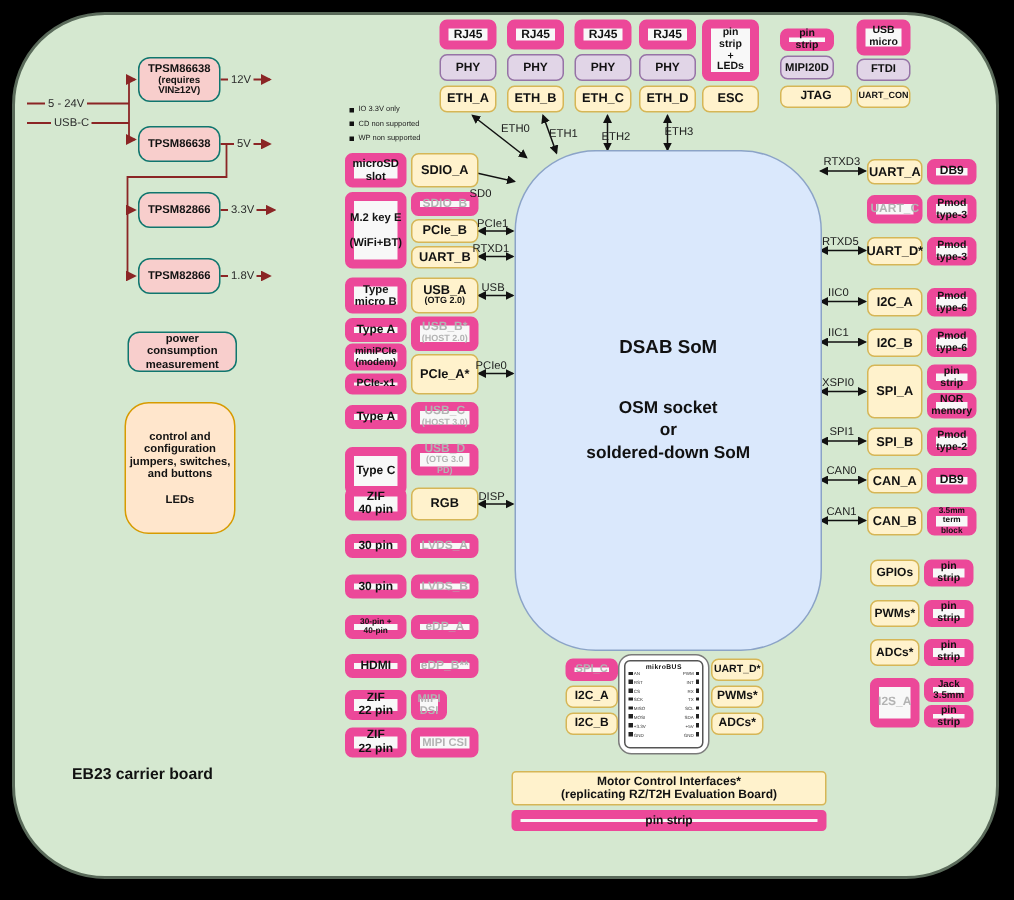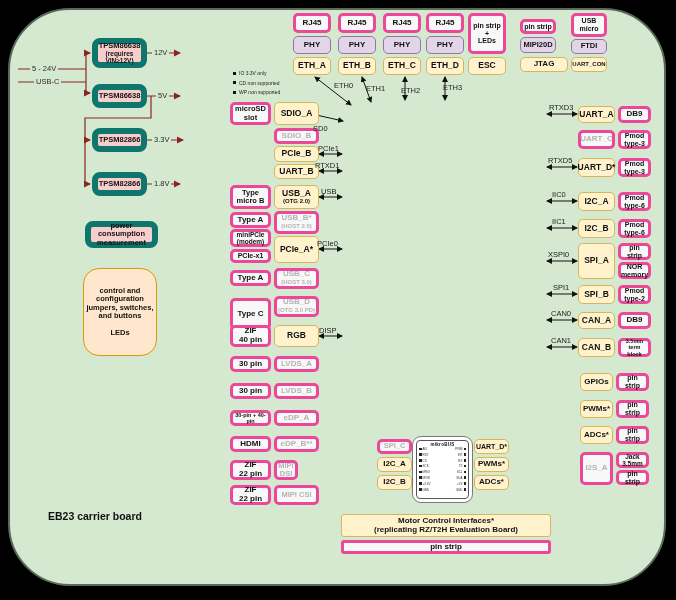--- a/index.html
+++ b/index.html
@@ -4,24 +4,24 @@
 <style>
   html,body{margin:0;padding:0;background:#000;}
   #stage{position:relative;width:676px;height:600px;background:#000;overflow:hidden;
          font-family:"Liberation Sans",sans-serif;}
   #board{position:absolute;left:8px;top:8px;width:658px;height:578px;background:#d5e8d0;
          border:2px solid #5a6a5a;border-radius:62px;box-sizing:border-box;}
   svg.wires{position:absolute;left:0;top:0;width:676px;height:600px;pointer-events:none;}
   .box{position:absolute;display:flex;flex-direction:column;align-items:center;justify-content:center;
        text-align:center;white-space:pre-line;border-radius:5px;font-weight:bold;box-sizing:border-box;
        line-height:1.12;color:#121212;}
-  .w{background:#f8f8f8;border:3px solid #ec4899;font-size:8px;}
+  .w{background:#f8f8f8;border:6px solid #ec4899;font-size:8px;}
   .y{background:#fff2cc;border:1px solid #d6b656;font-size:8.5px;}
   .p{background:#e1d5e7;border:1px solid #9673a6;font-size:8px;}
-  .pk{background:#f8cecc;border:6px solid #0f766e;font-size:7.5px;border-radius:8px;}
+  .pk{background:#f8cecc;border:1px solid #0f766e;font-size:7.5px;border-radius:8px;}
   .or{background:#ffe6cc;border:1px solid #d79b00;font-size:7.5px;border-radius:16px;}
   .dis{color:#b3b3b3;}
   .sub{font-size:6px;line-height:1.2;}
   .f7{font-size:7px;} .f75{font-size:7.5px;} .f65{font-size:6.5px;} .f6{font-size:6px;} .f55{font-size:5.5px;} .f8{font-size:8px;}
   .som{position:absolute;left:343px;top:100px;width:203px;height:332px;background:#dae8fc;
        border:1px solid #8ba3c7;border-radius:54px;display:flex;flex-direction:column;
        align-items:center;justify-content:center;text-align:center;color:#111;}
   .som .t1{font-weight:bold;font-size:12.5px;margin-bottom:27px;}
   .som .t2{font-weight:bold;font-size:11.5px;line-height:1.3;}
   .sig{position:absolute;font-size:7.5px;color:#1c1c1c;line-height:1;}
@@ -88,20 +88,26 @@
       <line x1="147" y1="53" x2="180" y2="53" marker-end="url(#ar)"></line>
       <line x1="147" y1="96" x2="180" y2="96" marker-end="url(#ar)"></line>
       <path d="M151,96 L151,118 L85,118 L85,184"></path>
       <line x1="85" y1="140" x2="90" y2="140" marker-end="url(#ar)"></line>
       <line x1="85" y1="184" x2="90" y2="184" marker-end="url(#ar)"></line>
       <line x1="147" y1="140" x2="183" y2="140" marker-end="url(#ar)"></line>
       <line x1="147" y1="184" x2="180" y2="184" marker-end="url(#ar)"></line>
     </g>
   </svg>
 
+  <div class="som">
+    <div class="t1">DSAB SoM</div>
+    <div class="t2">OSM socket</div>
+    <div class="t2">or</div>
+    <div class="t2">soldered-down SoM</div>
+  </div>
 
   <div class="box pk" style="left:92px;top:38px;width:55px;height:30px;">
     <span>TPSM86638</span>
     <span class="f65">(requires
 VIN≥12V)</span>
   </div>
   <div class="box pk" style="left:92px;top:84px;width:55px;height:24px;">TPSM86638</div>
   <div class="box pk" style="left:92px;top:128px;width:55px;height:24px;">TPSM82866</div>
   <div class="box pk" style="left:92px;top:172px;width:55px;height:24px;">TPSM82866</div>
   <div class="box or" style="left:83px;top:268px;width:74px;height:88px;">control and
@@ -155,20 +161,23 @@
   <div class="box p f75" style="left:520px;top:37px;width:36px;height:16px;">MIPI20D</div>
   <div class="box y f8" style="left:520px;top:57px;width:48px;height:15px;">JTAG</div>
   <div class="box w f7" style="left:571px;top:13px;width:36px;height:24px;">USB
 micro</div>
   <div class="box p f75" style="left:571px;top:39px;width:36px;height:15px;">FTDI</div>
   <div class="box y f6" style="left:571px;top:57px;width:36px;height:15px;">UART_CON</div>
 
   <div class="box w f75" style="left:230px;top:102px;width:41px;height:23px;">microSD
 slot</div>
   <div class="box y" style="left:274px;top:102px;width:45px;height:23px;">SDIO_A</div>
+  <div class="box w f75" style="left:230px;top:128px;width:41px;height:51px;">M.2 key E
+
+(WiFi+BT)</div>
   <div class="box w dis" style="left:274px;top:128px;width:45px;height:16px;">SDIO_B</div>
   <div class="box y" style="left:274px;top:146px;width:45px;height:16px;">PCIe_B</div>
   <div class="box y" style="left:274px;top:164px;width:45px;height:15px;">UART_B</div>
   <div class="box w f75" style="left:230px;top:185px;width:41px;height:24px;">Type
 micro B</div>
   <div class="box y" style="left:274px;top:185px;width:45px;height:24px;">
     <span>USB_A</span>
     <span class="sub">(OTG 2.0)</span>
   </div>
   <div class="box w" style="left:230px;top:212px;width:41px;height:16px;">Type A</div>

